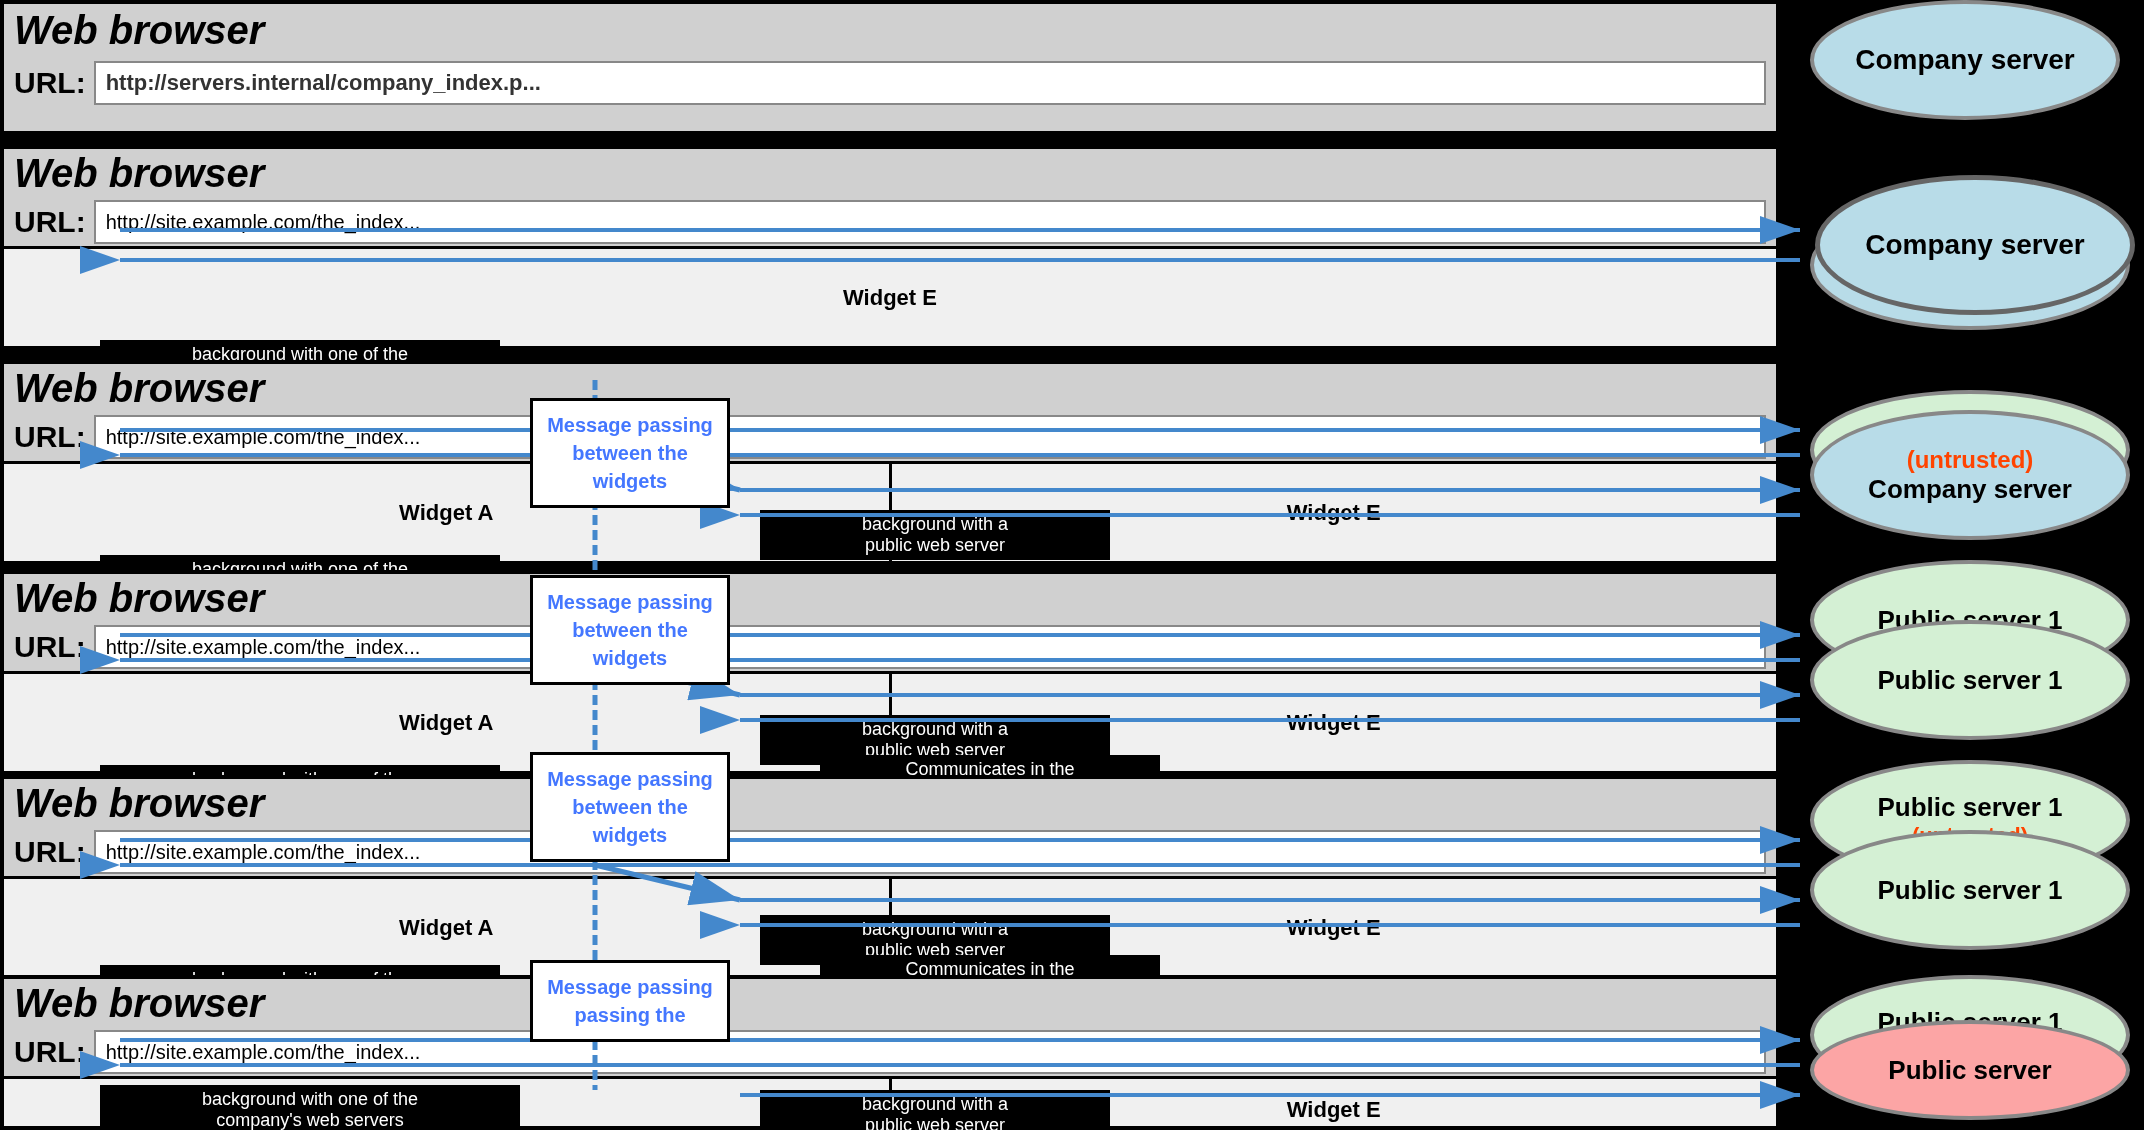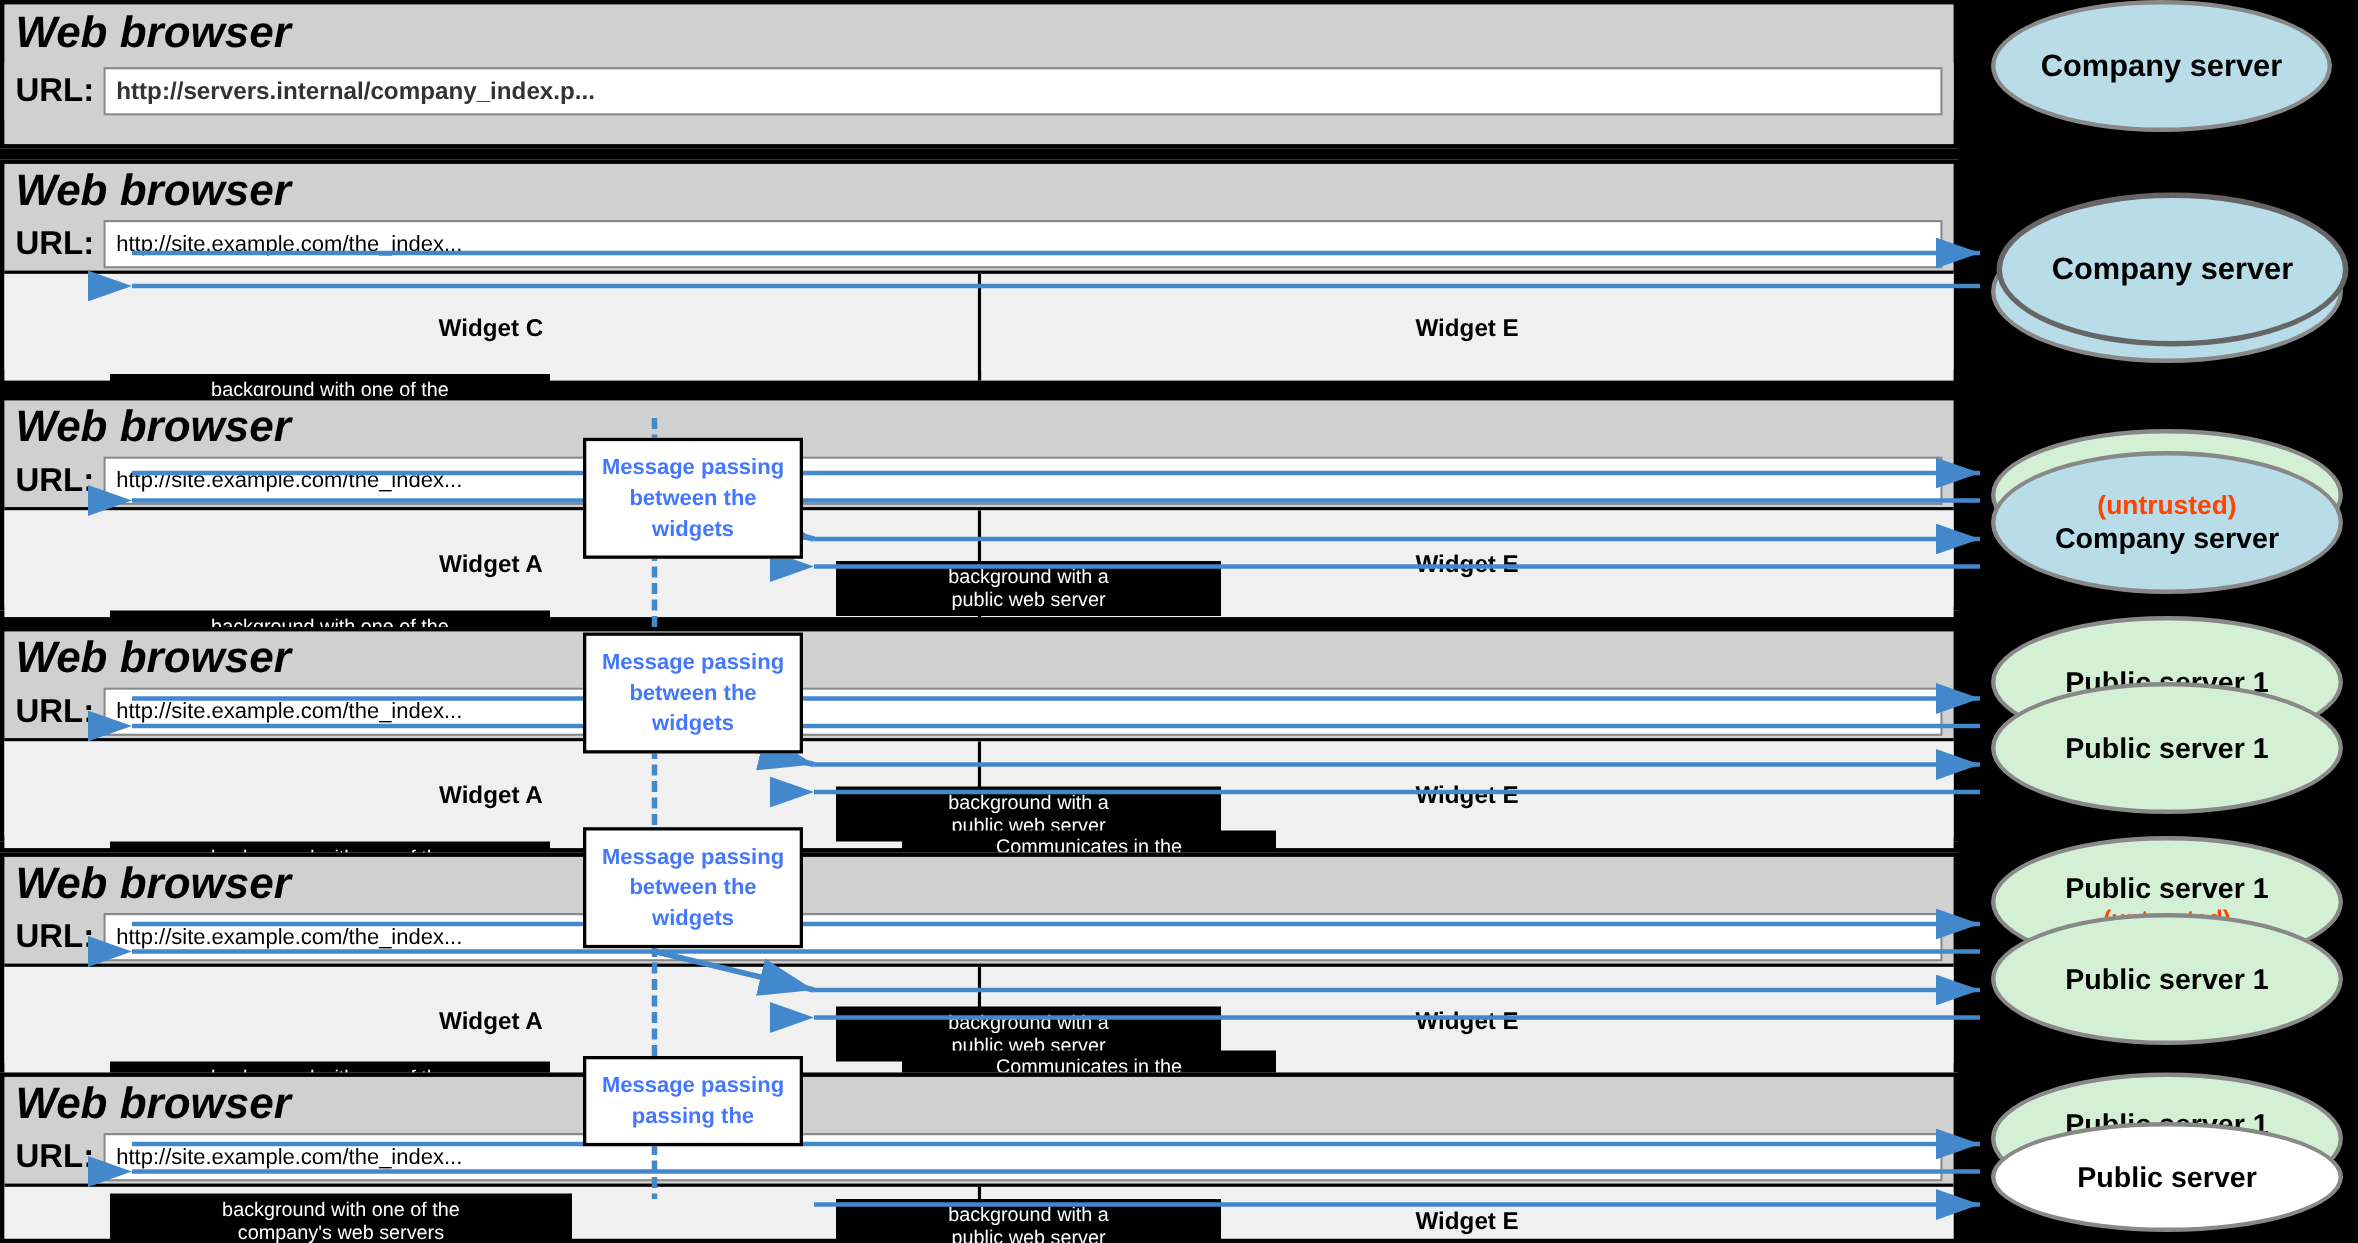--- a/index.html
+++ b/index.html
@@ -43,21 +43,20 @@
 
 <div style="position:absolute;top:145px;left:0;width:1780px;height:195px;background:#d0d0d0;border:4px solid #000;">
   <div style="padding:2px 10px;font-size:40px;font-weight:bold;font-style:italic;color:#000;">Web browser</div>
   <div style="display:flex;align-items:center;padding:2px 10px;gap:8px;">
     <span style="font-size:30px;font-weight:bold;">URL:</span>
     <div style="background:#fff;border:2px solid #888;flex:1;height:44px;display:flex;align-items:center;padding:0 10px;font-size:20px;overflow:hidden;">
       http://site.example.com/the_index...
     </div>
   </div>
   <div style="display:flex;border-top:3px solid #000;height:100px;">
-    <div style="flex:1;border-right:3px solid #000;background:#f0f0f0;display:flex;align-items:center;justify-content:center;font-size:22px;font-weight:bold;overflow:hidden;">Widget C</div>
     <div style="flex:1;background:#f0f0f0;display:flex;align-items:center;justify-content:center;font-size:22px;font-weight:bold;overflow:hidden;">Widget E</div>
   </div>
 </div>
 
 <div style="position:absolute;top:340px;left:100px;width:400px;background:#000;padding:4px 8px;text-align:center;">
   <span style="color:#fff;font-size:18px;">background with one of the<br>company's web servers</span>
 </div>
 
 <div style="position:absolute;top:200px;left:1810px;width:320px;height:130px;background:#b8dce8;border:4px solid #888;border-radius:55%;display:flex;flex-direction:column;align-items:center;justify-content:center;z-index:20;">
   <span style="color:#ff4400;font-size:24px;font-weight:bold;">(untrusted)</span>
@@ -167,21 +166,21 @@
     <div style="background:#fff;border:2px solid #888;flex:1;height:44px;display:flex;align-items:center;padding:0 10px;font-size:20px;overflow:hidden;">
       http://site.example.com/the_index...
     </div>
   </div>
   <div style="display:flex;border-top:3px solid #000;height:65px;">
     <div style="flex:1;border-right:3px solid #000;background:#f0f0f0;display:flex;align-items:center;justify-content:center;font-size:22px;font-weight:bold;overflow:hidden;">Widget A</div>
     <div style="flex:1;background:#f0f0f0;display:flex;align-items:center;justify-content:center;font-size:22px;font-weight:bold;overflow:hidden;">Widget E</div>
   </div>
 </div>
 
-<div style="position:absolute;top:1020px;left:1810px;width:320px;height:100px;background:#ffffff;border:4px solid #888;border-radius:55%;display:flex;align-items:center;justify-content:center;z-index:20;">
+<div style="position:absolute;top:1020px;left:1810px;width:320px;height:100px;background:#fca5a5;border:4px solid #888;border-radius:55%;display:flex;align-items:center;justify-content:center;z-index:20;">
   <span style="font-size:26px;font-weight:bold;">Public server</span>
 </div>
 
 <div style="position:absolute;top:1085px;left:100px;width:420px;background:#000;padding:4px 8px;text-align:center;">
   <span style="color:#fff;font-size:18px;">background with one of the<br>company's web servers</span>
 </div>
 <div style="position:absolute;top:1090px;left:760px;width:350px;background:#000;padding:4px 8px;text-align:center;">
   <span style="color:#fff;font-size:18px;">background with a<br>public web server</span>
 </div>
 

